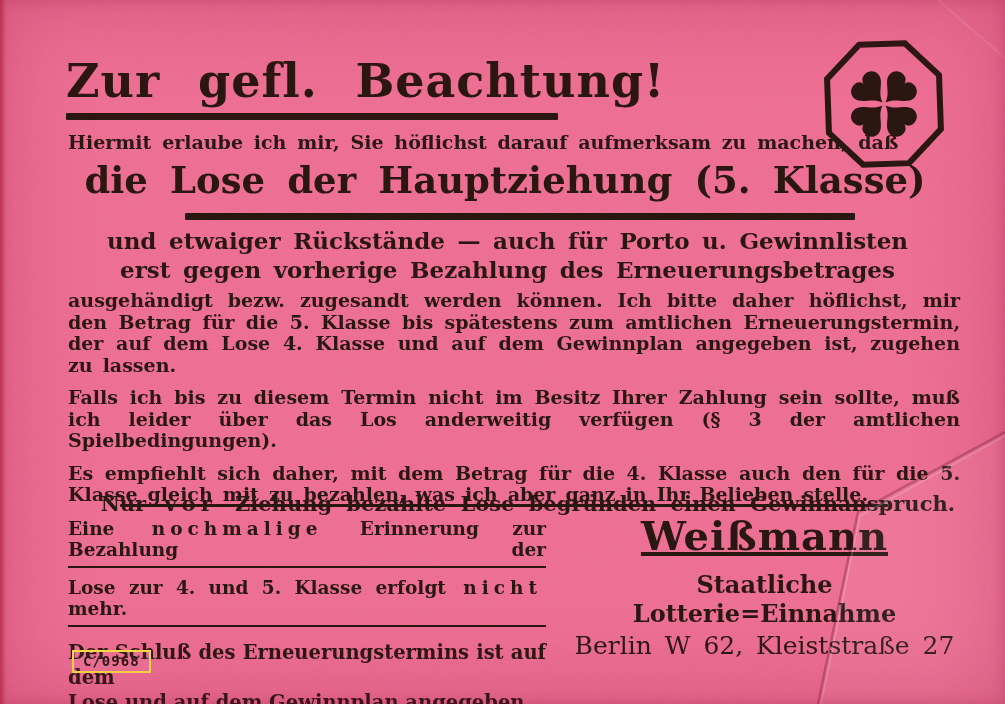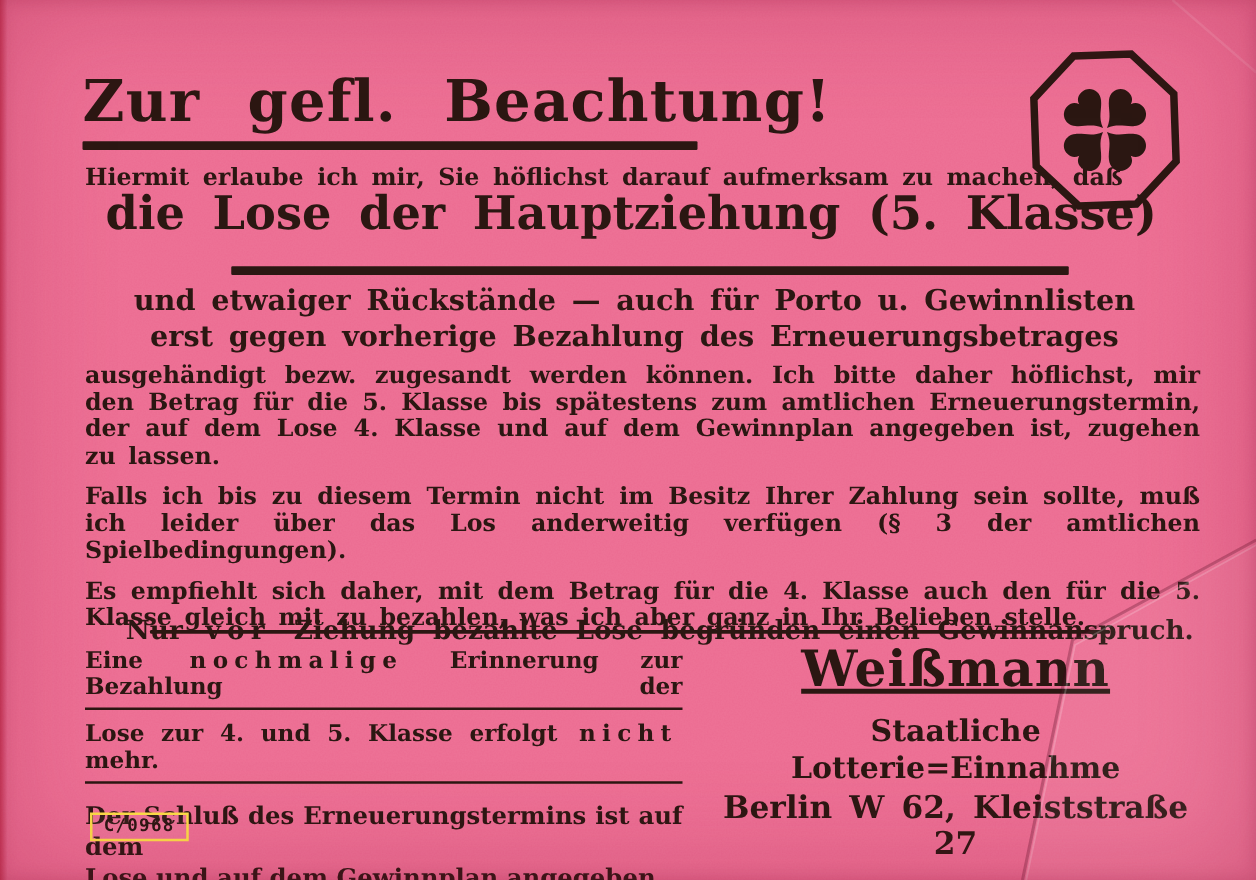--- a/index.html
+++ b/index.html
@@ -23,21 +23,21 @@
     font-size:46px;font-weight:700;
     word-spacing:.45em;letter-spacing:1px;
     white-space:nowrap;
   }
   .intro{
     left:68px;top:131px;width:740px;
     font-size:19px;font-weight:700;word-spacing:.22em;
     white-space:nowrap;
   }
   .headline{
-    left:55px;top:148px;width:900px;text-align:center;
+    left:55px;top:158px;width:900px;text-align:center;
     font-size:37px;font-weight:700;word-spacing:.25em;
     white-space:nowrap;
   }
   .subhead{
     left:55px;top:226px;width:905px;text-align:center;
     font-size:23px;font-weight:700;line-height:29px;word-spacing:.2em;
   }
   .bodytext{
     left:68px;top:290px;width:892px;
     font-size:19px;font-weight:700;line-height:21.5px;
@@ -60,21 +60,21 @@
     padding-bottom:6px;margin-bottom:9px;
     text-align:justify;text-align-last:justify;
   }
   .reminder .closing{font-size:19.5px;line-height:25px;margin-top:13px;}
   .reminder .closing .jl{text-align:justify;text-align-last:justify;}
   .issuer{
     left:562px;top:508px;width:405px;text-align:center;
   }
   .issuer .name{font-size:40px;font-weight:700;letter-spacing:1px;line-height:56px;text-decoration:underline;}
   .issuer .subtitle{font-size:24px;font-weight:700;margin-top:6px;word-spacing:.15em;}
-  .issuer .address{font-size:25px;font-weight:700;margin-top:3px;word-spacing:.2em;text-align:center;}
+  .issuer .address{font-size:25px;font-weight:400;margin-top:3px;word-spacing:.2em;text-align:center;}
   .stamp{
     left:72px;top:650px;
     border:2px solid #fde047;
     padding:1px 9px 2px 9px;
     font-family:"DejaVu Sans Mono", monospace;
     font-size:14px;font-weight:700;letter-spacing:1px;
     background:rgba(255,255,255,0.04);
   }
   .logo{left:822px;top:40px;}
   .overlay{position:absolute;inset:0;pointer-events:none;}

